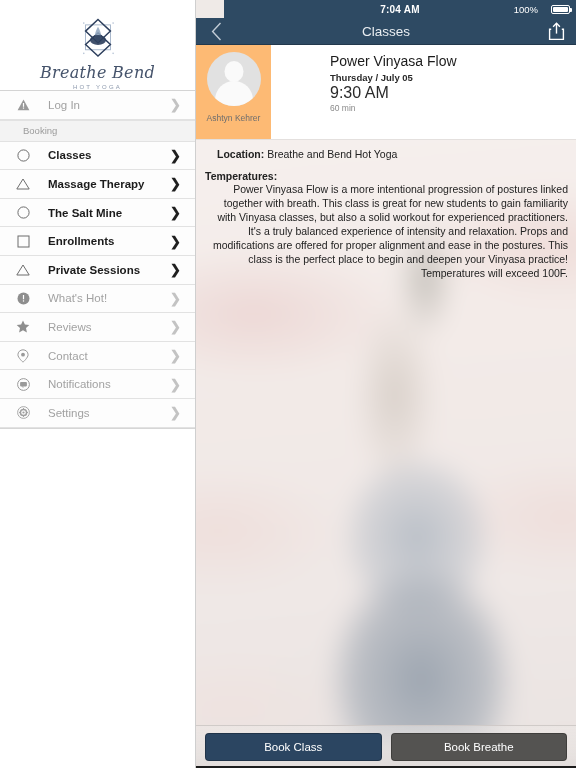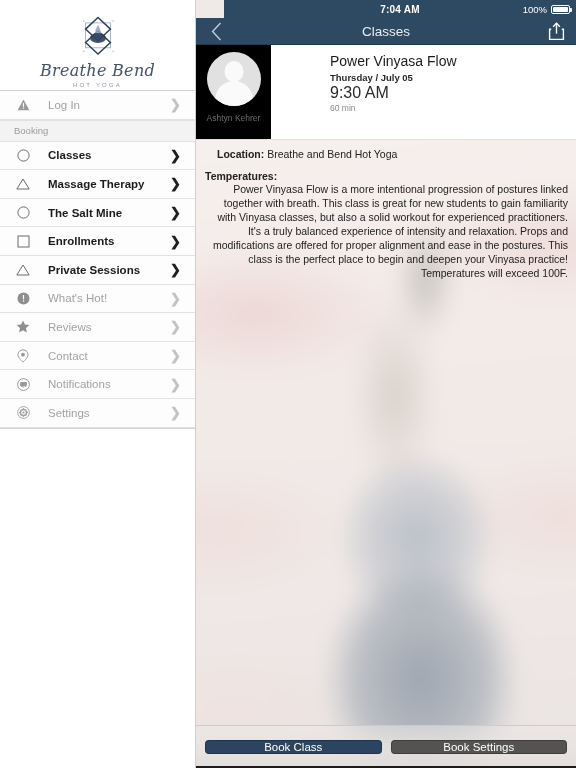--- a/index.html
+++ b/index.html
@@ -23,22 +23,22 @@
     height: 768px;
     background: #ffffff;
     border-right: 1px solid #cfcfcf;
     flex: 0 0 196px;
   }
   .brand {
     height: 90px;
     display: flex;
     flex-direction: column;
     align-items: center;
-    justify-content: flex-start;
-    padding-top: 14px;
+    justify-content: flex-end;
+    padding-top: 2px;
   }
   .brand-mark { width: 54px; height: 48px; display:block; }
   .brand-script {
     font-family: "DejaVu Serif", serif;
     font-style: italic;
     font-size: 16px;
     color: #45536b;
     letter-spacing: 0.3px;
     margin-top: 1px;
     line-height: 1;
@@ -82,21 +82,21 @@
     line-height: 1;
   }
   .nav-row.dim .lbl { color: #a2a2a2; font-weight: normal; }
   .nav-row.dim .chev { color: #c3c3c3; font-weight: bold; }
   .nav-row.active .lbl { color: #1b1b1b; font-weight: bold; }
 
   .section-head {
     height: 22px;
     display: flex;
     align-items: center;
-    padding-left: 14px;
+    padding-left: 23px;
     background: #f3f3f3;
     border-bottom: 1px solid #e2e2e2;
     border-top: 1px solid #e2e2e2;
   }
   .section-head span {
     font-size: 9.5px;
     color: #9b9b9b;
   }
   .sidebar-tail {
     background: #ffffff;
@@ -149,21 +149,21 @@
     font-size: 10px;
     font-weight: bold;
     color: #ffffff;
     letter-spacing: 0.2px;
   }
   .sb-right {
     position: absolute;
     right: 6px;
     display: flex;
     align-items: center;
-    gap: 4px;
+    gap: 13px;
   }
   .sb-batt-txt { font-size: 9.5px; color: #ffffff; font-weight: normal; }
   .batt {
     position: relative;
     width: 19px; height: 9px;
     border: 1px solid #ffffff;
     border-radius: 2px;
     padding: 1px;
   }
   .batt::after {
@@ -208,21 +208,21 @@
     position: relative;
     z-index: 3;
     height: 95px;
     background: #ffffff;
     display: flex;
     border-bottom: 1px solid #e4e0de;
   }
   .avatar-col {
     width: 75px;
     flex: 0 0 75px;
-    background: #000000;
+    background: #fdba74;
     display: flex;
     flex-direction: column;
     align-items: center;
     padding-top: 7px;
   }
   .avatar {
     width: 54px; height: 54px;
     border-radius: 50%;
     background: #e1e1e1;
     overflow: hidden;
@@ -286,21 +286,21 @@
     z-index: 5;
     display: flex;
     align-items: center;
     gap: 9px;
     padding: 0 9px;
     background: linear-gradient(180deg, rgba(236,232,230,0.55) 0%, rgba(232,227,225,0.85) 55%, rgba(226,221,219,0.95) 100%);
     border-top: 1px solid rgba(190,184,182,0.5);
   }
   .btn {
     flex: 1 1 0;
-    height: 14px;
+    height: 28px;
     border-radius: 4px;
     display: flex;
     align-items: center;
     justify-content: center;
     font-size: 11.5px;
     color: #ffffff;
     border: 1px solid rgba(0,0,0,0.25);
   }
   .btn-primary { background: #2b4561; }
   .btn-secondary { background: #545351; }
@@ -523,17 +523,17 @@
       <div class="loc-line">
         <b>Location:</b>
         <span>Breathe and Bend Hot Yoga</span>
       </div>
       <div class="desc-head">Temperatures:</div>
       <div class="desc-body">Power Vinyasa Flow is a more intentional progression of postures linked together with breath. This class is great for new students to gain familiarity with Vinyasa classes, but also a solid workout for experienced practitioners. It's a truly balanced experience of intensity and relaxation. Props and modifications are offered for proper alignment and ease in the postures. This class is the perfect place to begin and deepen your Vinyasa practice! Temperatures will exceed 100F.</div>
     </div>
 
     <div class="actionbar">
       <div class="btn btn-primary">Book Class</div>
-      <div class="btn btn-secondary">Book Settings</div>
+      <div class="btn btn-secondary">Book Breathe</div>
     </div>
     <div class="home-line"></div>
   </div>
 </div>
 
 </body></html>

